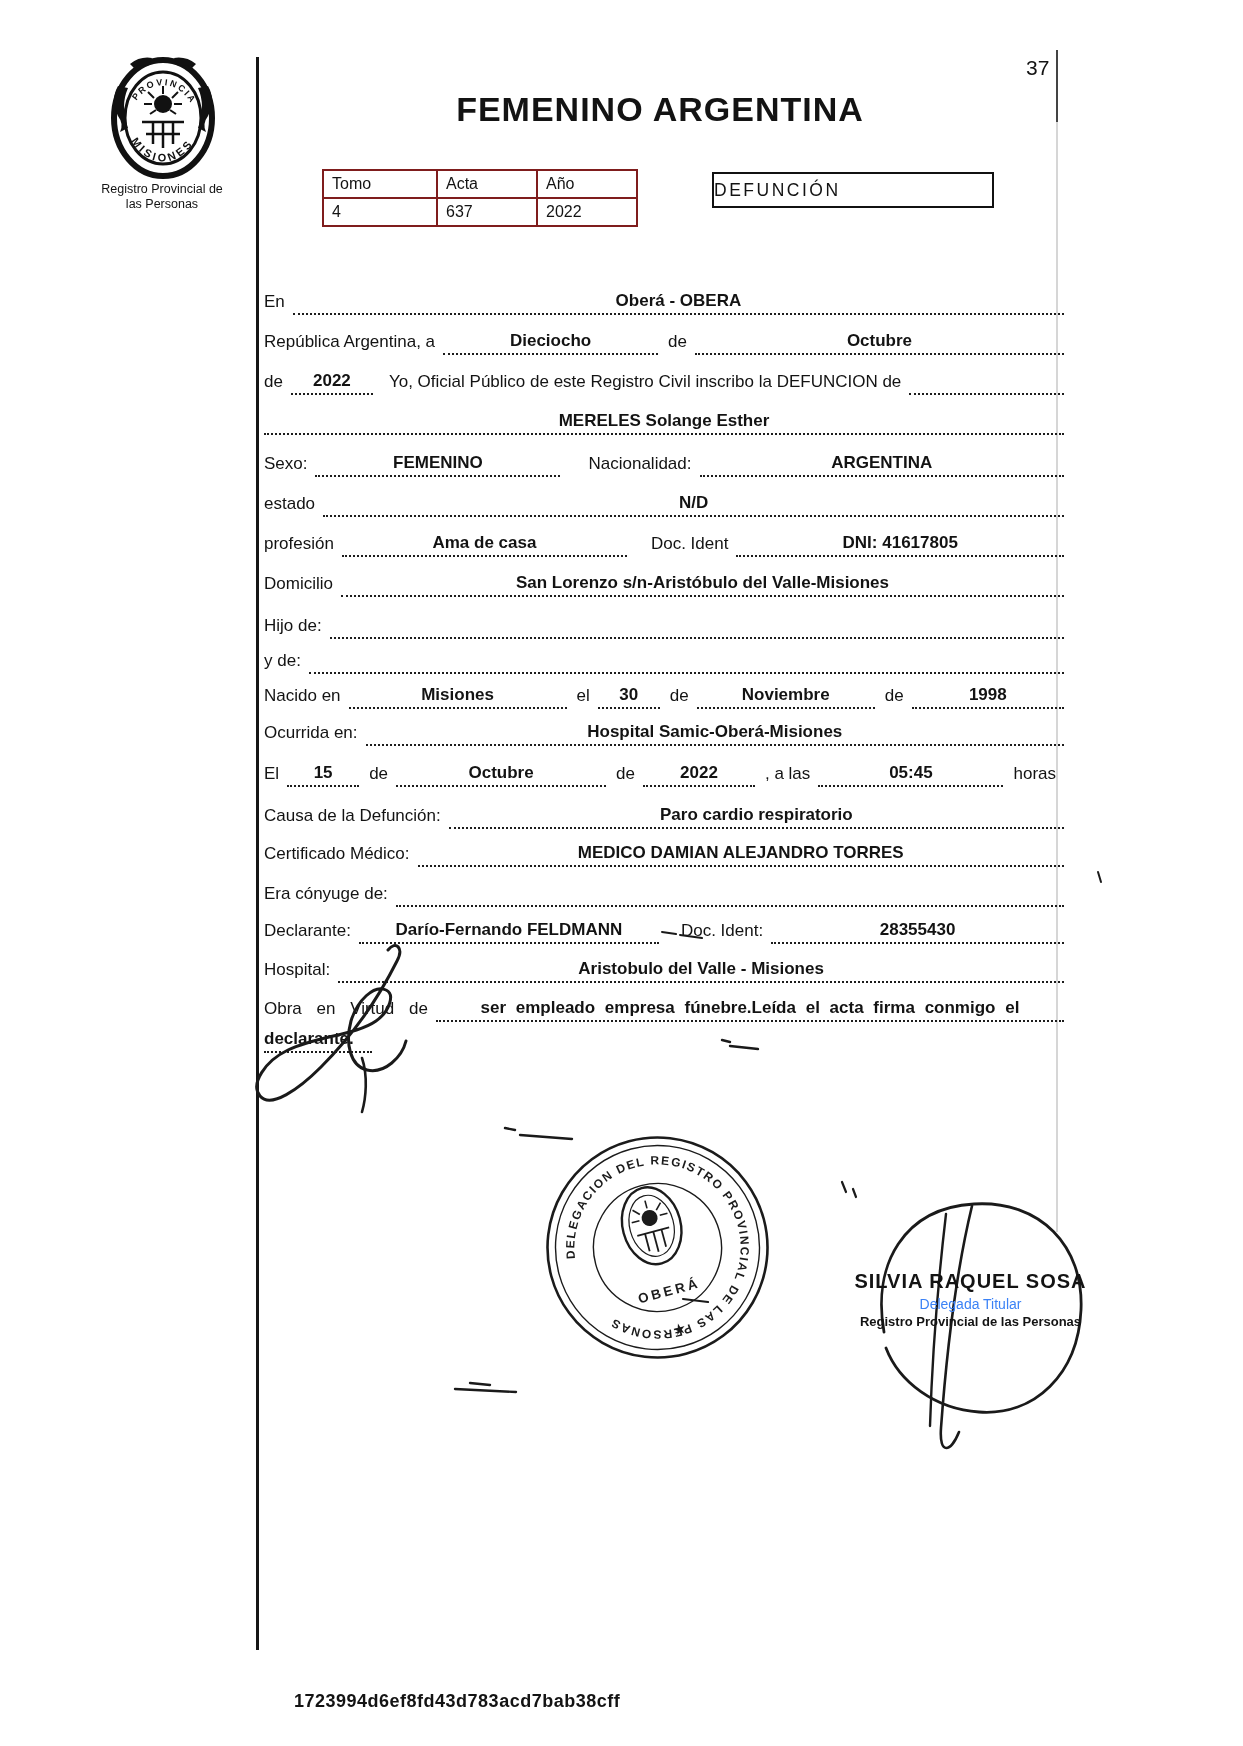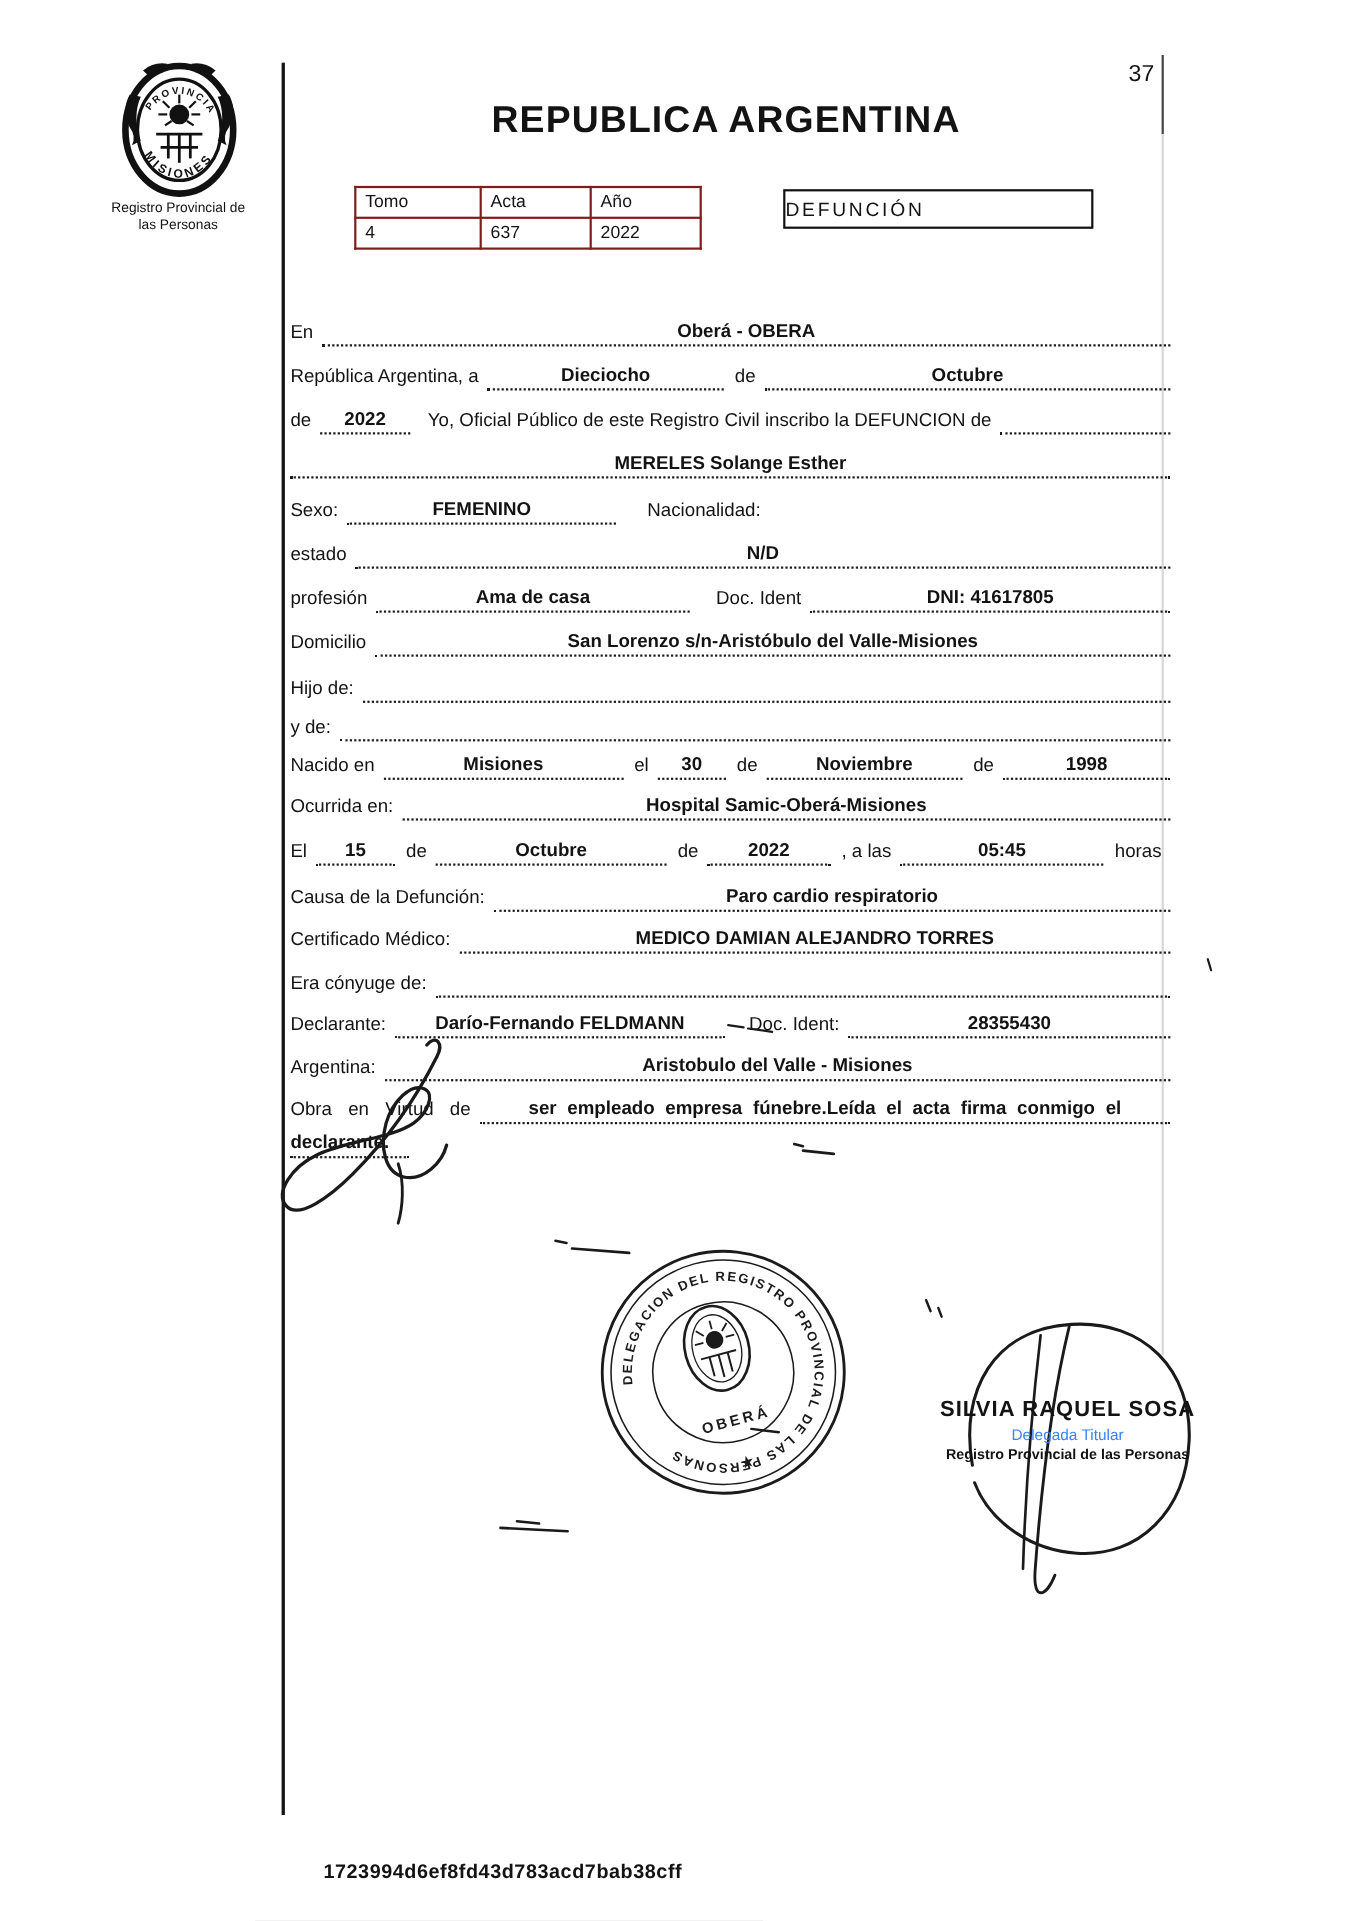--- a/index.html
+++ b/index.html
@@ -82,21 +82,21 @@
     <path id="seal-bottom-arc" d="M 16,70 a 38,46 0 0 0 74,0" fill="none"></path>
     <text font-size="11" font-weight="bold" fill="#111" letter-spacing="3">
       <textPath href="#seal-bottom-arc" startOffset="14%">MISIONES</textPath>
     </text>
   </svg>
   <div class="abs seal-caption">
     <div>Registro Provincial de</div>
     <div>las Personas</div>
   </div>
 
-  <div class="abs doc-title">REPUBLICA ARGENTINA</div>
+  <div class="abs doc-title">FEMENINO ARGENTINA</div>
 
   <table class="abs record-table">
     <tbody>
         <tr>
       <td class="c1">Tomo</td>
       <td class="c2">Acta</td>
       <td class="c3">Año</td>
     </tr>
     <tr>
       <td>4</td>
@@ -128,20 +128,21 @@
   </div>
 
   <div class="row" style="top:408px">
     <span class="fv grow">MERELES Solange Esther</span>
   </div>
 
   <div class="row" style="top:450px">
     <span class="fl">Sexo:</span>
     <span class="fv" style="flex:0 0 245px">FEMENINO</span>
     <span class="fl mid" style="padding-left:28px">Nacionalidad:</span>
+    <span class="fv grow">ARGENTINA</span>
   </div>
 
   <div class="row" style="top:490px">
     <span class="fl">estado</span>
     <span class="fv grow">N/D</span>
   </div>
 
   <div class="row" style="top:530px">
     <span class="fl">profesión</span>
     <span class="fv" style="flex:0 0 285px">Ama de casa</span>
@@ -208,21 +209,21 @@
   </div>
 
   <div class="row" style="top:917px">
     <span class="fl">Declarante:</span>
     <span class="fv" style="flex:0 0 300px">Darío-Fernando FELDMANN</span>
     <span class="fl mid" style="padding-left:22px">Doc. Ident:</span>
     <span class="fv grow">28355430</span>
   </div>
 
   <div class="row" style="top:956px">
-    <span class="fl">Argentina:</span>
+    <span class="fl">Hospital:</span>
     <span class="fv grow">Aristobulo del Valle - Misiones</span>
   </div>
 
   <div class="row" style="top:995px">
     <span class="fl wsp1">Obra en Virtud de</span>
     <span class="fv grow wsp2">ser empleado empresa fúnebre.Leída el acta firma conmigo el</span>
   </div>
 
   <div class="row" style="top:1026px">
     <span class="fv" style="flex:0 0 108px; text-align:left">declarante.</span>

